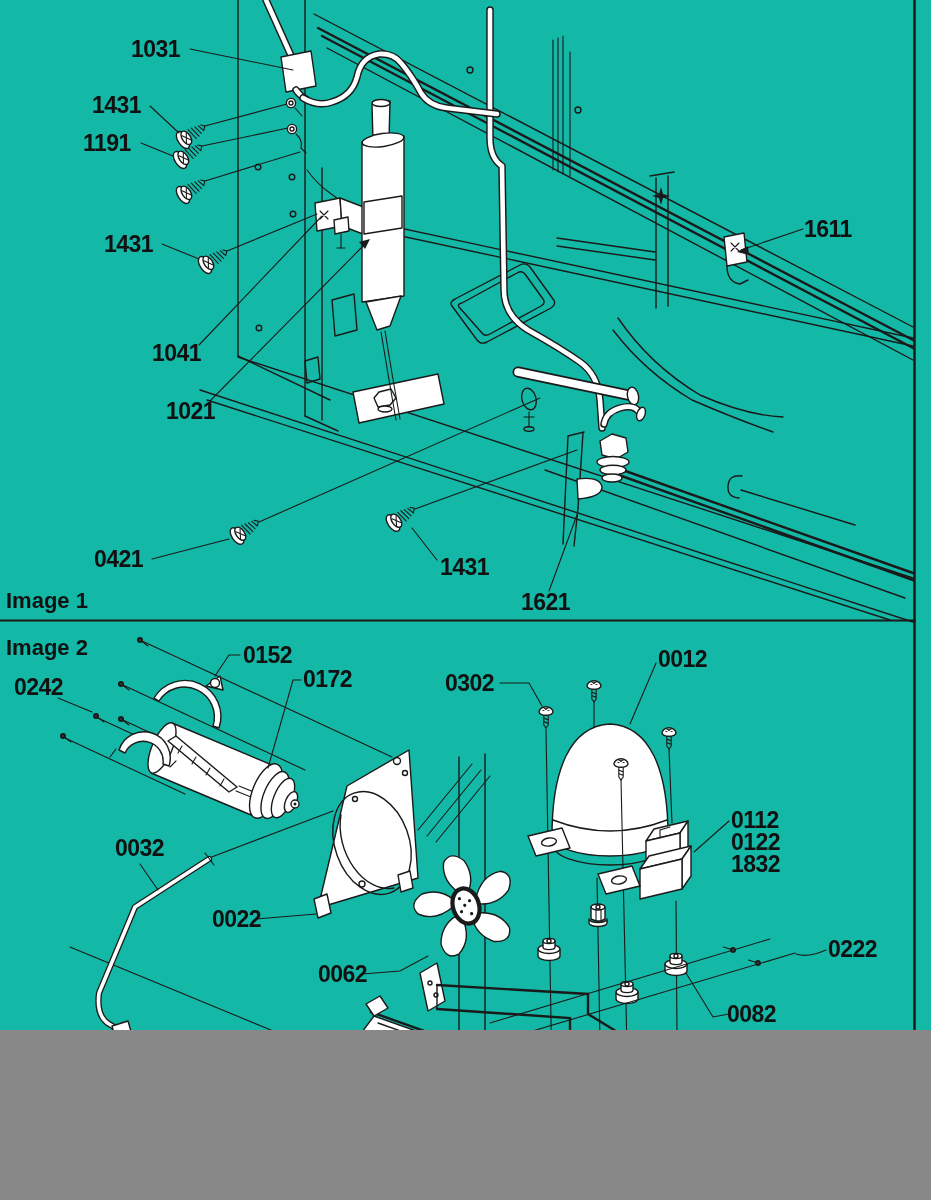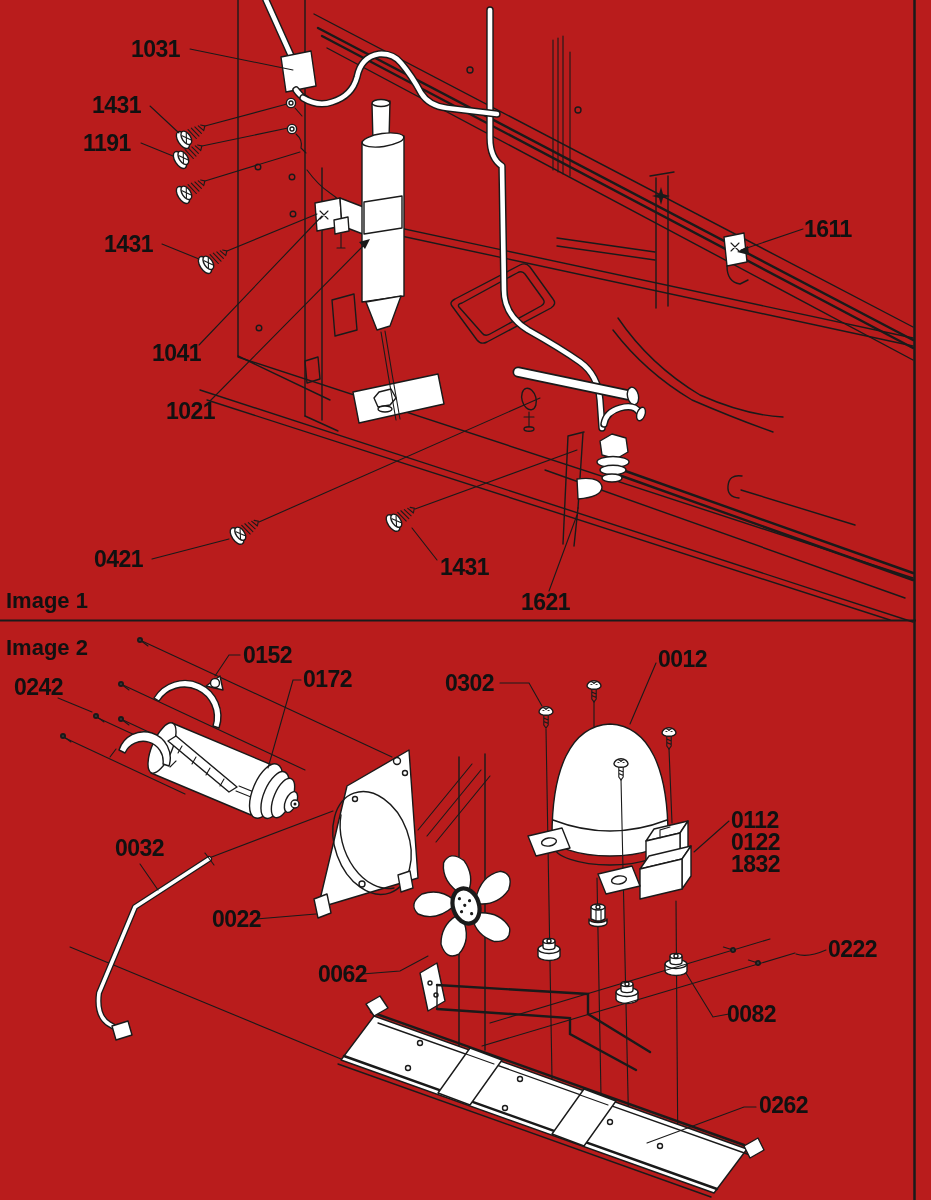--- a/index.html
+++ b/index.html
@@ -1,16 +1,16 @@
 <!DOCTYPE html>
 <html><head>
 <meta charset="utf-8">
 <style>
   html,body{margin:0;padding:0;background:#888;}
-  #stage{position:relative;width:931px;height:1200px;background:#b91c1c;margin:0 auto;
+  #stage{position:relative;width:931px;height:1030px;background:#14b8a6;margin:0 auto;
          font-family:"Liberation Sans",sans-serif;overflow:hidden;}
   svg{position:absolute;left:0;top:0;}
   .ln{fill:none;stroke:#1a1a1a;stroke-width:1.4;stroke-linecap:round;stroke-linejoin:round;}
   .th{fill:none;stroke:#1a1a1a;stroke-width:1.1;stroke-linecap:round;}
   .hv{fill:none;stroke:#1a1a1a;stroke-width:2.4;stroke-linecap:round;}
   .wf{fill:#ffffff;stroke:#1a1a1a;stroke-width:1.4;stroke-linejoin:round;}
   .bf{fill:#1a1a1a;stroke:none;}
   .to{fill:none;stroke:#1a1a1a;stroke-width:7.5;stroke-linecap:round;stroke-linejoin:round;}
   .ti{fill:none;stroke:#ffffff;stroke-width:4.6;stroke-linecap:round;stroke-linejoin:round;}
   .to2{fill:none;stroke:#1a1a1a;stroke-width:11;stroke-linecap:round;}

